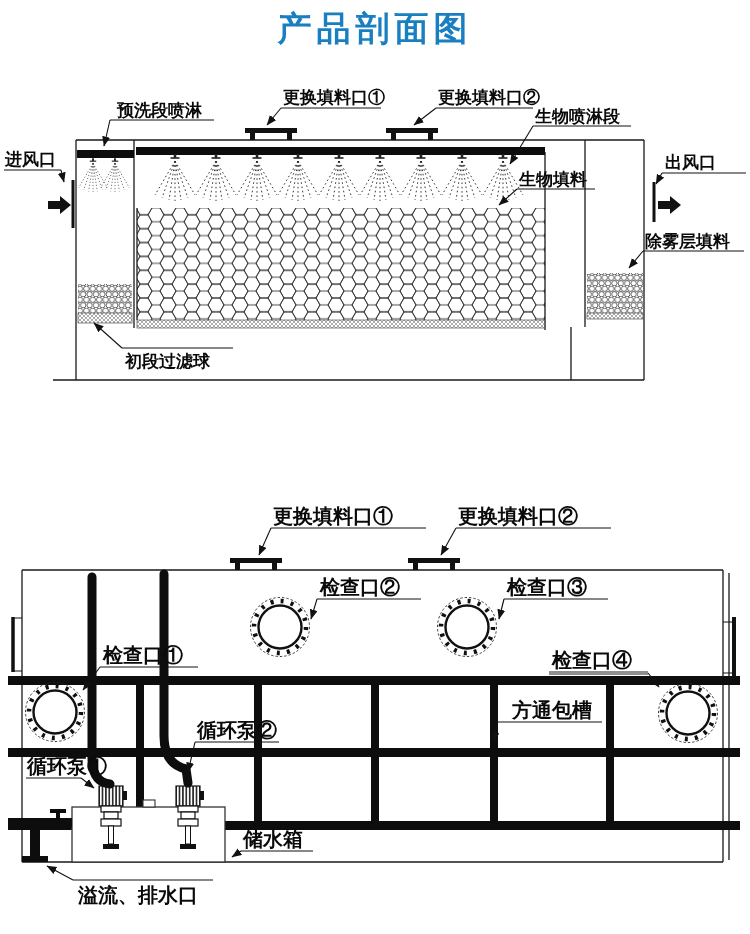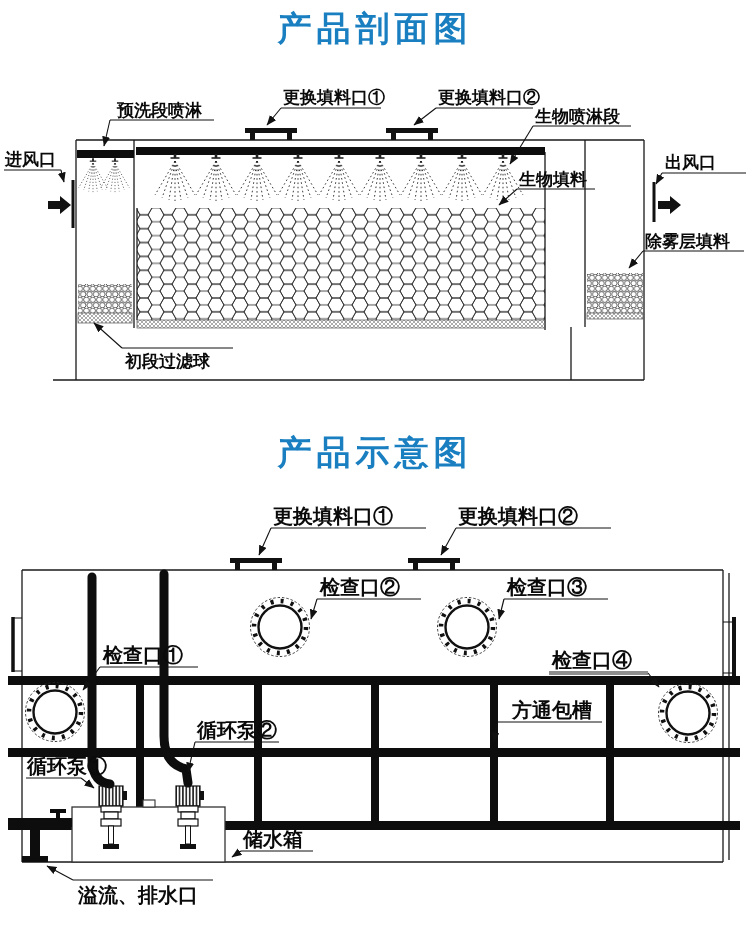--- a/index.html
+++ b/index.html
@@ -137,21 +137,20 @@
       <text class="lbl" x="645" y="247">除雾层填料</text>
       <line class="ul" x1="643" y1="251" x2="744" y2="251"></line>
       <path class="leader" d="M643 251 L629 268" marker-end="url(#arM1)"></path>
 
       <text class="lbl" x="125" y="367">初段过滤球</text>
       <line class="ul" x1="122" y1="348" x2="233" y2="348"></line>
       <path class="leader" d="M122 348 L94 323" marker-end="url(#arM1)"></path>
     </g>
   </svg>
 
-  <div class="diagram-title" id="title-schematic">产品示意图</div>
 
   <svg id="svg-schem" style="top:490px" width="750" height="444" viewBox="0 490 750 444" xmlns="http://www.w3.org/2000/svg">
     <defs>
       <marker id="arM2" markerWidth="11" markerHeight="9" refX="9.5" refY="4" orient="auto" markerUnits="userSpaceOnUse">
         <path d="M0,0 L10,4 L0,8 Z" fill="#111"></path>
       </marker>
       <pattern id="ribPat" width="3.4" height="20" patternUnits="userSpaceOnUse">
         <line x1="1.7" y1="0" x2="1.7" y2="20" stroke="#111" stroke-width="1.5"></line>
       </pattern>
       <g id="iportG" fill="none">

